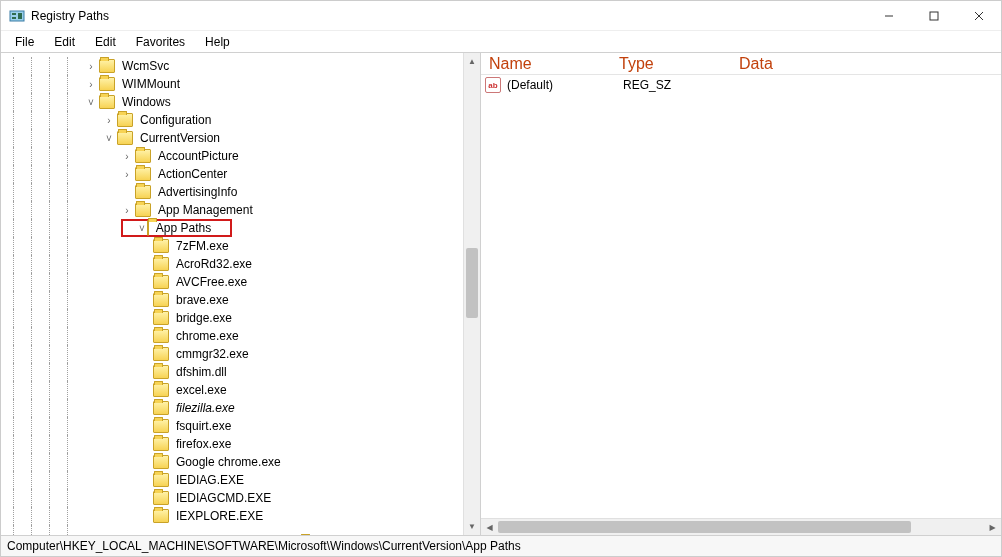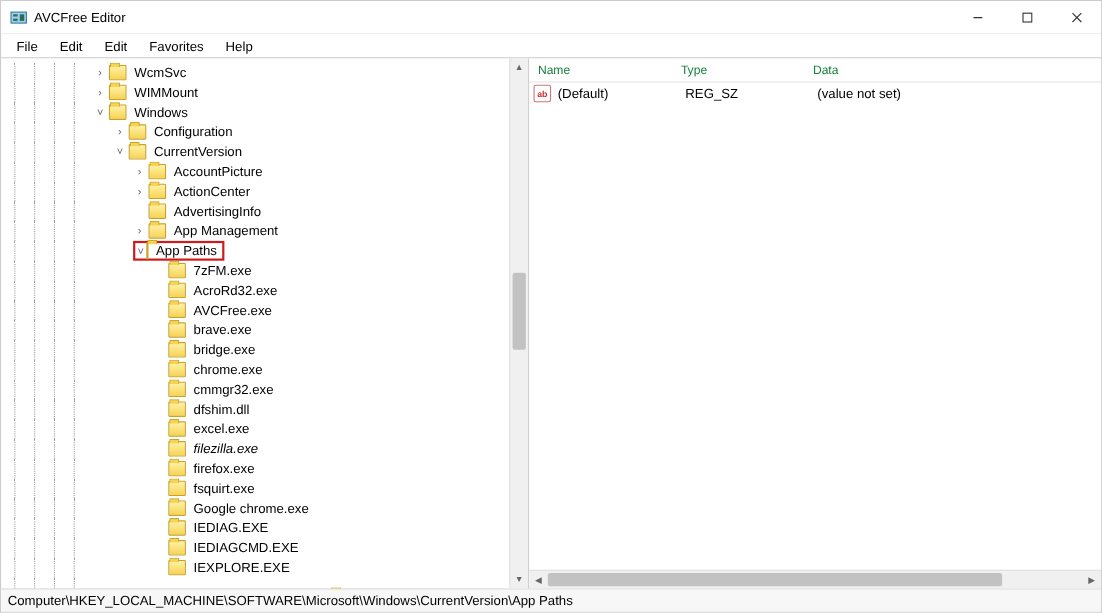--- a/index.html
+++ b/index.html
@@ -111,33 +111,33 @@
     position:relative;
   }
   .folder-icon:before {
     content:""; position:absolute; left:0; top:-3px; width:7px; height:3px;
     background:#f7d354; border:1px solid #c9a227; border-bottom:none;
     border-radius:1px 1px 0 0;
   }
   .tree-label { padding:1px 3px; }
   .highlight-box {
     border:2px solid #d11a1a;
-    padding: 0 2px;
+    padding: 0 16px;
   }
   .list-pane {
     flex:1;
     position:relative;
     overflow:hidden;
   }
   .list-header {
     height:22px;
     display:flex;
     align-items:center;
-    font-size:11px;
-    color:#15803d;
+    font-size:16px;
+    color:#c2410c;
     border-bottom:1px solid #e5e5e5;
   }
   .col { padding:3px 8px; }
   .col-name { width:130px; }
   .col-type { width:120px; }
   .col-data { flex:1; }
   .list-row {
     height:20px; display:flex; align-items:center; font-size:12px;
     padding-left:4px;
   }
@@ -166,21 +166,21 @@
 
 <div class="titlebar">
   <span class="app-icon">
     <svg width="16" height="16" viewBox="0 0 16 16">
       <rect x="1" y="3" width="14" height="10" fill="#9ad0ec" stroke="#3a7ca5"></rect>
       <rect x="3" y="5" width="4" height="2" fill="#2e6b4f"></rect>
       <rect x="3" y="9" width="4" height="2" fill="#2e6b4f"></rect>
       <rect x="9" y="5" width="4" height="6" fill="#2e6b4f"></rect>
     </svg>
   </span>
-  <span class="title">AVCFree Editor</span>
+  <span class="title">Registry Paths</span>
   <span class="spacer"></span>
   <div class="win-controls">
     <div class="win-btn">
       <svg width="10" height="10">
           <line x1="1" y1="5" x2="9" y2="5" stroke="#333" stroke-width="1"></line>
         </svg>
     </div>
     <div class="win-btn">
       <svg width="10" height="10">
           <rect x="1" y="1" width="8" height="8" fill="none" stroke="#333" stroke-width="1"></rect>
@@ -427,32 +427,32 @@
         </div>
         <div class="tree-row" style="padding-left: 138px;">
           <div class="indent-lines">
             <div class="vline" style="left: 12px;"></div>
             <div class="vline" style="left: 30px;"></div>
             <div class="vline" style="left: 48px;"></div>
             <div class="vline" style="left: 66px;"></div>
           </div>
           <span class="toggle empty">·</span>
           <span class="folder-icon"></span>
+          <span class="tree-label">fsquirt.exe</span>
+        </div>
+        <div class="tree-row" style="padding-left: 138px;">
+          <div class="indent-lines">
+            <div class="vline" style="left: 12px;"></div>
+            <div class="vline" style="left: 30px;"></div>
+            <div class="vline" style="left: 48px;"></div>
+            <div class="vline" style="left: 66px;"></div>
+          </div>
+          <span class="toggle empty">·</span>
+          <span class="folder-icon"></span>
           <span class="tree-label">firefox.exe</span>
-        </div>
-        <div class="tree-row" style="padding-left: 138px;">
-          <div class="indent-lines">
-            <div class="vline" style="left: 12px;"></div>
-            <div class="vline" style="left: 30px;"></div>
-            <div class="vline" style="left: 48px;"></div>
-            <div class="vline" style="left: 66px;"></div>
-          </div>
-          <span class="toggle empty">·</span>
-          <span class="folder-icon"></span>
-          <span class="tree-label">fsquirt.exe</span>
         </div>
         <div class="tree-row" style="padding-left: 138px;">
           <div class="indent-lines">
             <div class="vline" style="left: 12px;"></div>
             <div class="vline" style="left: 30px;"></div>
             <div class="vline" style="left: 48px;"></div>
             <div class="vline" style="left: 66px;"></div>
           </div>
           <span class="toggle empty">·</span>
           <span class="folder-icon"></span>
@@ -516,21 +516,20 @@
       <div class="col col-type">Type</div>
       <div class="col col-data">Data</div>
     </div>
     <div id="list-body">
         <div class="list-row">
           <div class="col col-name" style="display: flex; align-items: center; padding: 0px 8px 0px 0px;">
             <span class="val-icon">ab</span>
             <span>(Default)</span>
           </div>
           <div class="col col-type">REG_SZ</div>
-          <div class="col col-data">(value not set)</div>
         </div>
       </div>
     <div class="list-hscroll">
       <div class="hscroll-btn">◀</div>
       <div class="hscroll-track">
         <div class="hscroll-thumb"></div>
       </div>
       <div class="hscroll-btn">▶</div>
     </div>
   </div>

